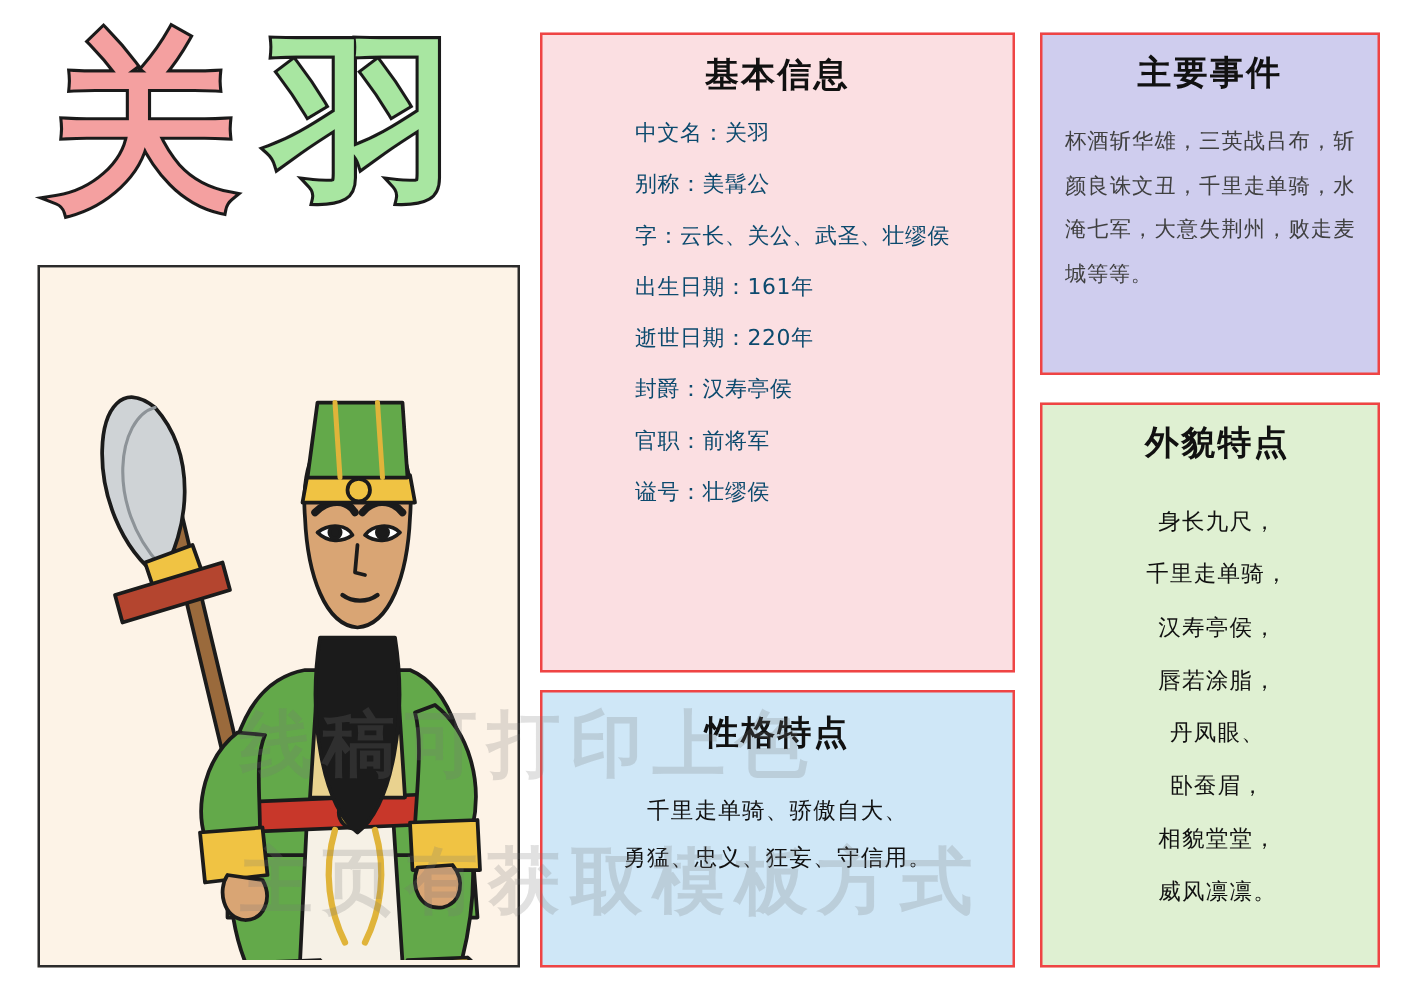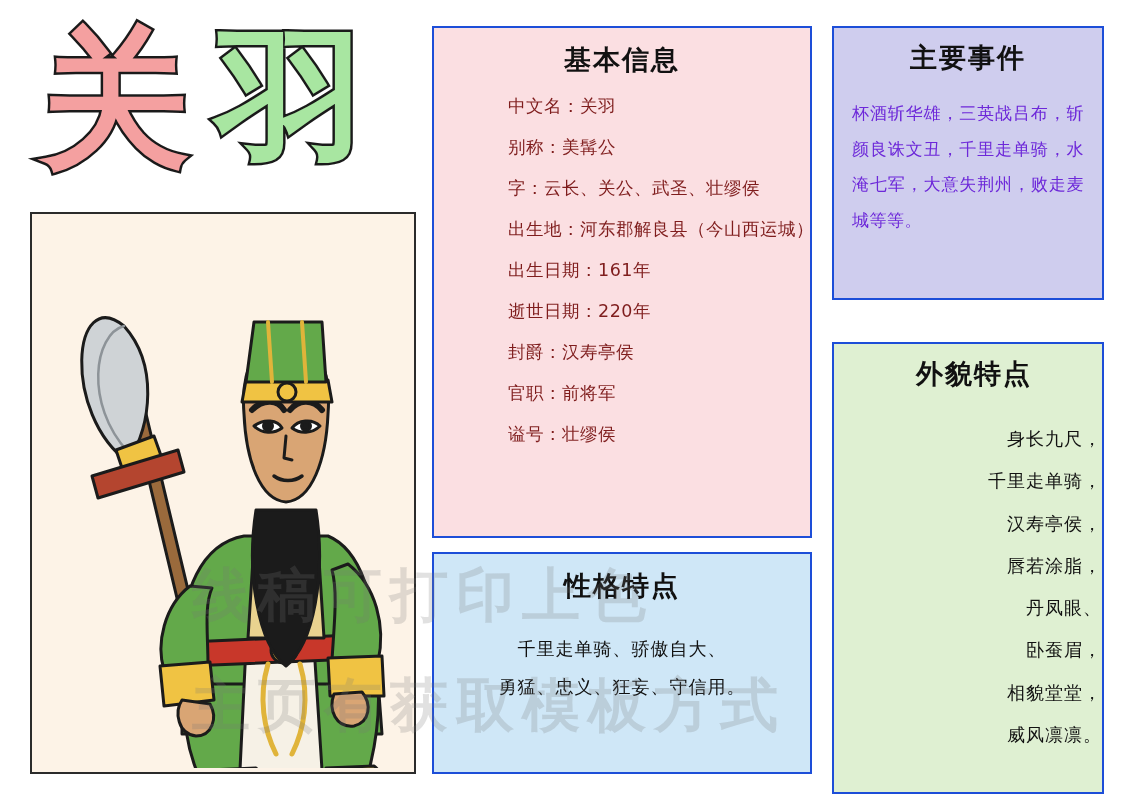--- a/index.html
+++ b/index.html
@@ -53,41 +53,41 @@
     height: 558px;
     background: #fdf3e7;
     border: 2px solid #2b2b2b;
     overflow: hidden;
   }
   .portrait svg { display: block; }
 
   
   .box {
     position: absolute;
-    border: 2px solid #1d4ed8;
+    border: 2px solid #ef4444;
     box-sizing: border-box;
   }
   .box-title {
     text-align: center;
     font-weight: bold;
     font-size: 27px;
     color: #111;
     letter-spacing: 2px;
     font-family: "DejaVu Sans", sans-serif;
   }
   .box-basic {
     left: 432px; top: 26px;
     width: 380px; height: 512px;
     background: #fbdfe2;
     padding: 14px 0 0 0;
   }
   .basic-list {
     margin: 16px 0 0 34px;
     font-size: 17.5px;
-    color: #7f1d1d;
+    color: #0c4a6e;
     font-family: "DejaVu Sans", sans-serif;
   }
   .basic-list li {
     list-style: none;
     margin: 0 0 17px 0;
     white-space: nowrap;
     letter-spacing: 0.5px;
   }
   .box-personality {
     left: 432px; top: 552px;
@@ -107,39 +107,38 @@
   .box-events {
     left: 832px; top: 26px;
     width: 272px; height: 274px;
     background: #cfcdee;
     padding: 12px 0 16px 0;
   }
   .events-text {
     margin: 20px 18px 0 18px;
     font-size: 17px;
     line-height: 2.1;
-    color: #6d28d9;
+    color: #404040;
     text-align: justify;
     font-family: "DejaVu Sans", sans-serif;
     letter-spacing: 0.5px;
   }
   .box-appearance {
     left: 832px; top: 322px;
     width: 272px; height: 452px;
     background: #dff0d2;
     padding: 12px 0 0 12px;
-    margin-top: 20px;
   }
   .appearance-lines {
     margin-top: 26px;
-    text-align: right;
+    text-align: center;
     font-size: 18px;
     line-height: 2.35;
     color: #111;
-    font-family: Liberation Serif, serif;
+    font-family: Liberation Mono, monospace;
     letter-spacing: 1px;
   }
 
   
   .watermark {
     position: absolute;
     left: 150px;
     top: 540px;
     width: 820px;
     pointer-events: none;
@@ -233,21 +232,20 @@
       </g>
     </svg>
   </div>
 
   <div class="box box-basic">
     <div class="box-title">基本信息</div>
     <ul class="basic-list">
       <li>中文名：关羽</li>
       <li>别称：美髯公</li>
       <li>字：云长、关公、武圣、壮缪侯</li>
-      <li>出生地：河东郡解良县（今山西运城）</li>
       <li>出生日期：161年</li>
       <li>逝世日期：220年</li>
       <li>封爵：汉寿亭侯</li>
       <li>官职：前将军</li>
       <li>谥号：壮缪侯</li>
     </ul>
   </div>
 
   <div class="box box-personality">
     <div class="box-title">性格特点</div>

